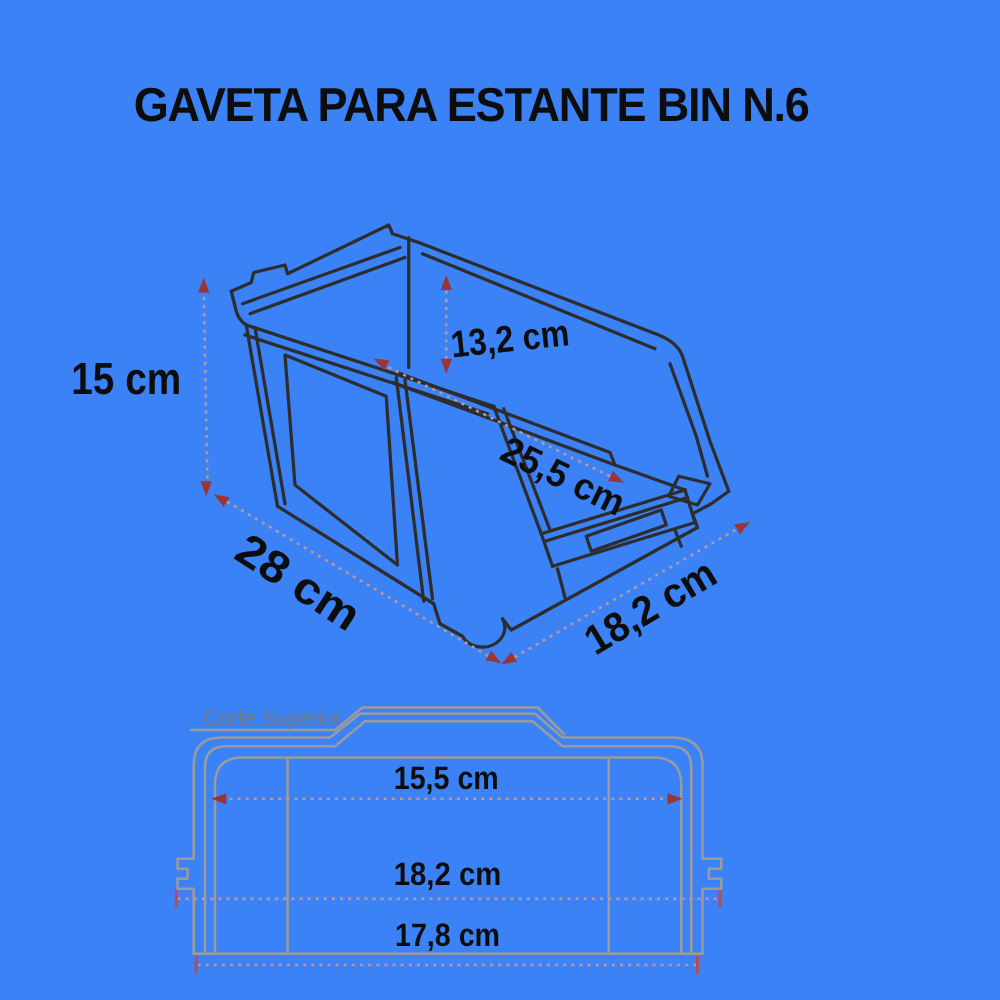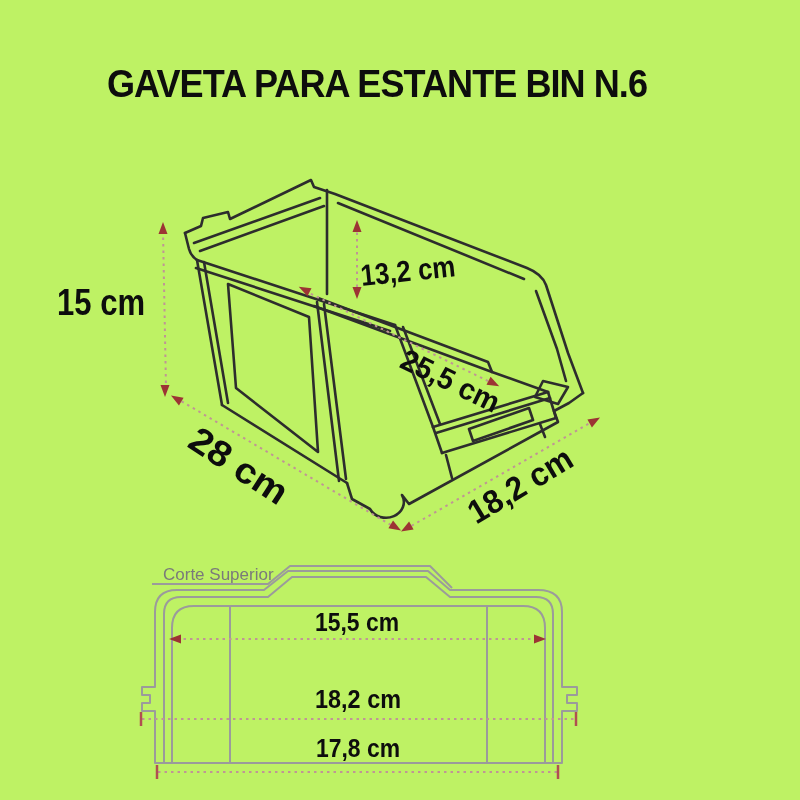--- a/index.html
+++ b/index.html
@@ -1,16 +1,16 @@
 <!DOCTYPE html>
 <html><head>
 <meta charset="utf-8">
 <style>
   html,body{margin:0;padding:0;background:#ffffff;}
-  .page{position:relative;width:800px;height:800px;background:#bef264;overflow:hidden;
+  .page{position:relative;width:800px;height:800px;background:#3b82f6;overflow:hidden;
         font-family:"Liberation Sans", sans-serif;}
   svg text{font-family:"Liberation Sans", sans-serif;}
   .dim-label{font-weight:bold;fill:#0d0d0d;}
   .title-text{font-weight:bold;fill:#0d0d0d;letter-spacing:-1px;}
   .caption-text{fill:#7a7a7a;font-weight:normal;}
 </style>
 </head>
 <body>
 
 <div class="page">

